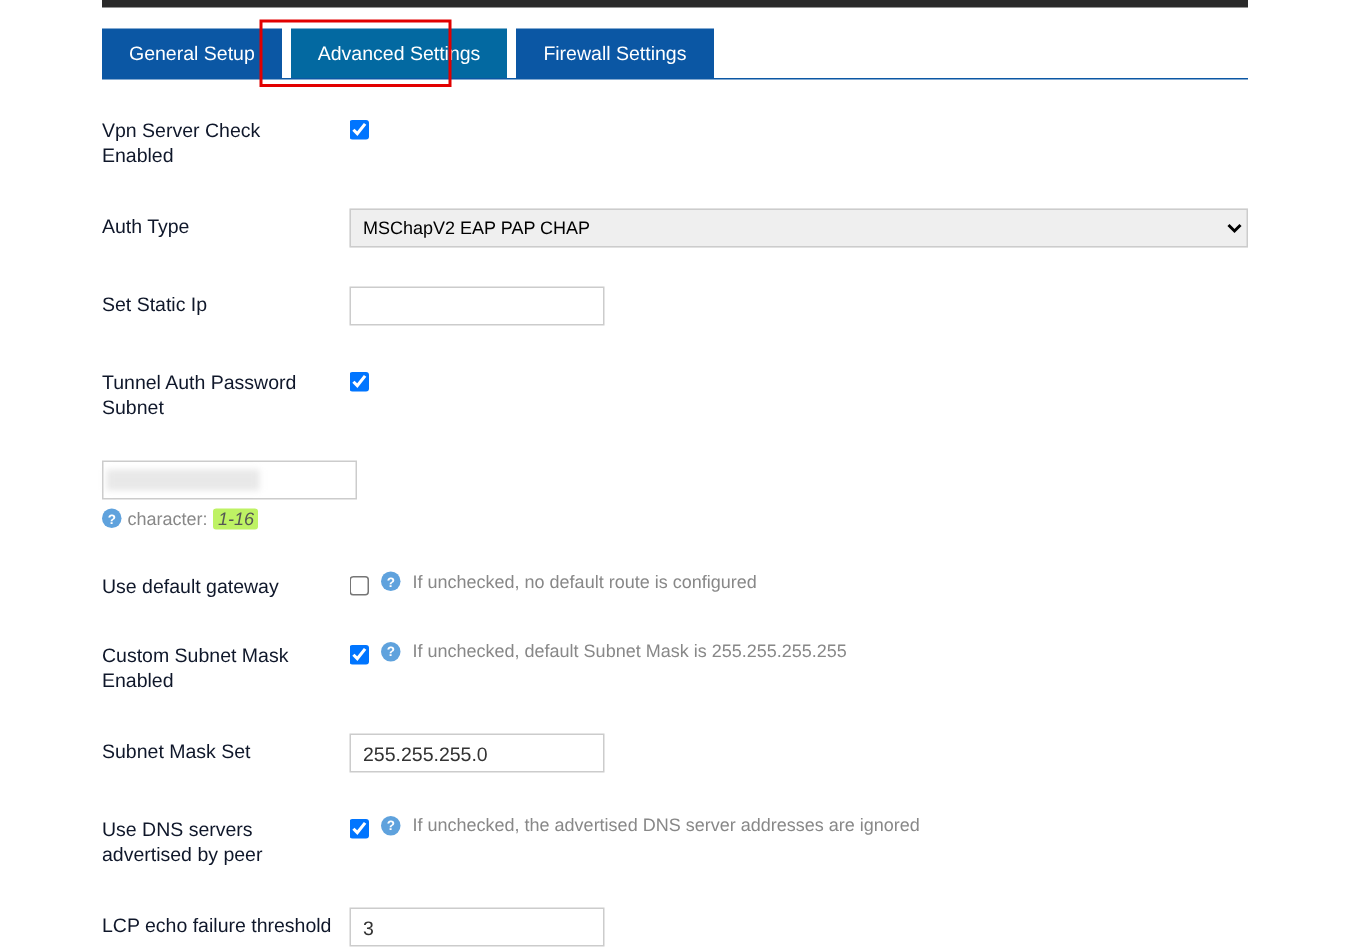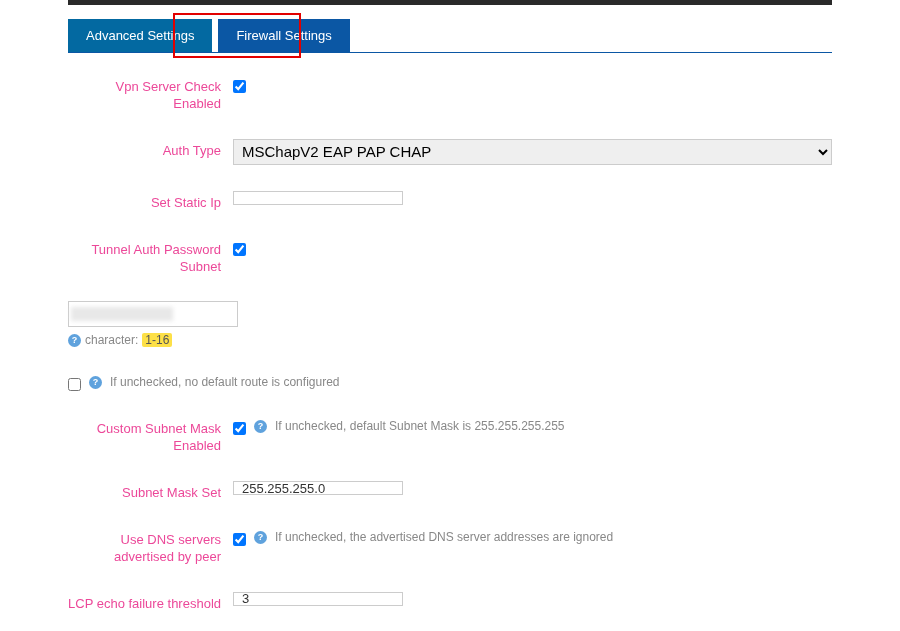--- a/index.html
+++ b/index.html
@@ -45,65 +45,66 @@
     }
     .form { margin-top: 22px; }
     .row {
       display: flex;
       align-items: flex-start;
       margin-bottom: 26px;
     }
     .label {
       width: 165px;
       min-width: 165px;
-      text-align: right;
+      text-align: left;
       padding-right: 12px;
-      color: #ec4899;
+      color: #0f172a;
       padding-top: 4px;
       line-height: 1.3;
     }
     .value {
       flex: 1;
       display: flex;
       flex-direction: column;
       gap: 6px;
     }
     .value-line { display: flex; align-items: center; gap: 8px; }
     input[type="text"] {
       width: 170px;
-      height: 14px;
+      height: 26px;
       border: 1px solid #ccc;
       padding: 3px 8px;
       font-size: 13px;
       color: #333;
     }
     input[type="text"]::placeholder { color: #aaa; }
     select {
       height: 26px;
       border: 1px solid #ccc;
       background: #efefef;
-      font-size: 15px;
+      font-size: 12px;
       padding: 2px 4px;
     }
     input[type="checkbox"] {
       width: 13px; height: 13px;
       margin-top: 5px;
     }
     .hint {
       color: #888;
       font-size: 12px;
       display: flex;
       align-items: center;
       gap: 4px;
     }
     .hint-range {
-      background: #fde047;
+      background: #bef264;
       padding: 0 3px;
       border-radius: 2px;
       color: #555;
+      font-style: italic;
     }
     .info-icon {
       width: 13px; height: 13px;
       display: inline-flex;
       align-items: center; justify-content: center;
       border-radius: 50%;
       background: #5fa2dd;
       color: #fff;
       font-size: 9px;
       font-weight: bold;
@@ -116,20 +117,21 @@
       margin: 2px;
     }
   </style>
 </head>
 <body>
 
 <div class="topbar"></div>
 
 <div class="content">
   <div class="tabs">
+    <div class="tab">General Setup</div>
     <div class="tab active">Advanced Settings</div>
     <div class="tab">Firewall Settings</div>
     <div class="highlight-box"></div>
   </div>
 
   <div class="form">
 
     <div class="row">
       <div class="label">Vpn Server Check Enabled</div>
       <div class="value">
@@ -167,20 +169,21 @@
         </div>
         <div class="hint">
           <span class="info-icon">?</span>
           <span>character:</span>
           <span class="hint-range">1-16</span>
         </div>
       </div>
     </div>
 
     <div class="row">
+      <div class="label">Use default gateway</div>
       <div class="value">
         <div class="value-line">
           <input type="checkbox" style="">
           <span class="info-icon">?</span>
           <span class="hint">If unchecked, no default route is configured</span>
         </div>
       </div>
     </div>
 
     <div class="row">

